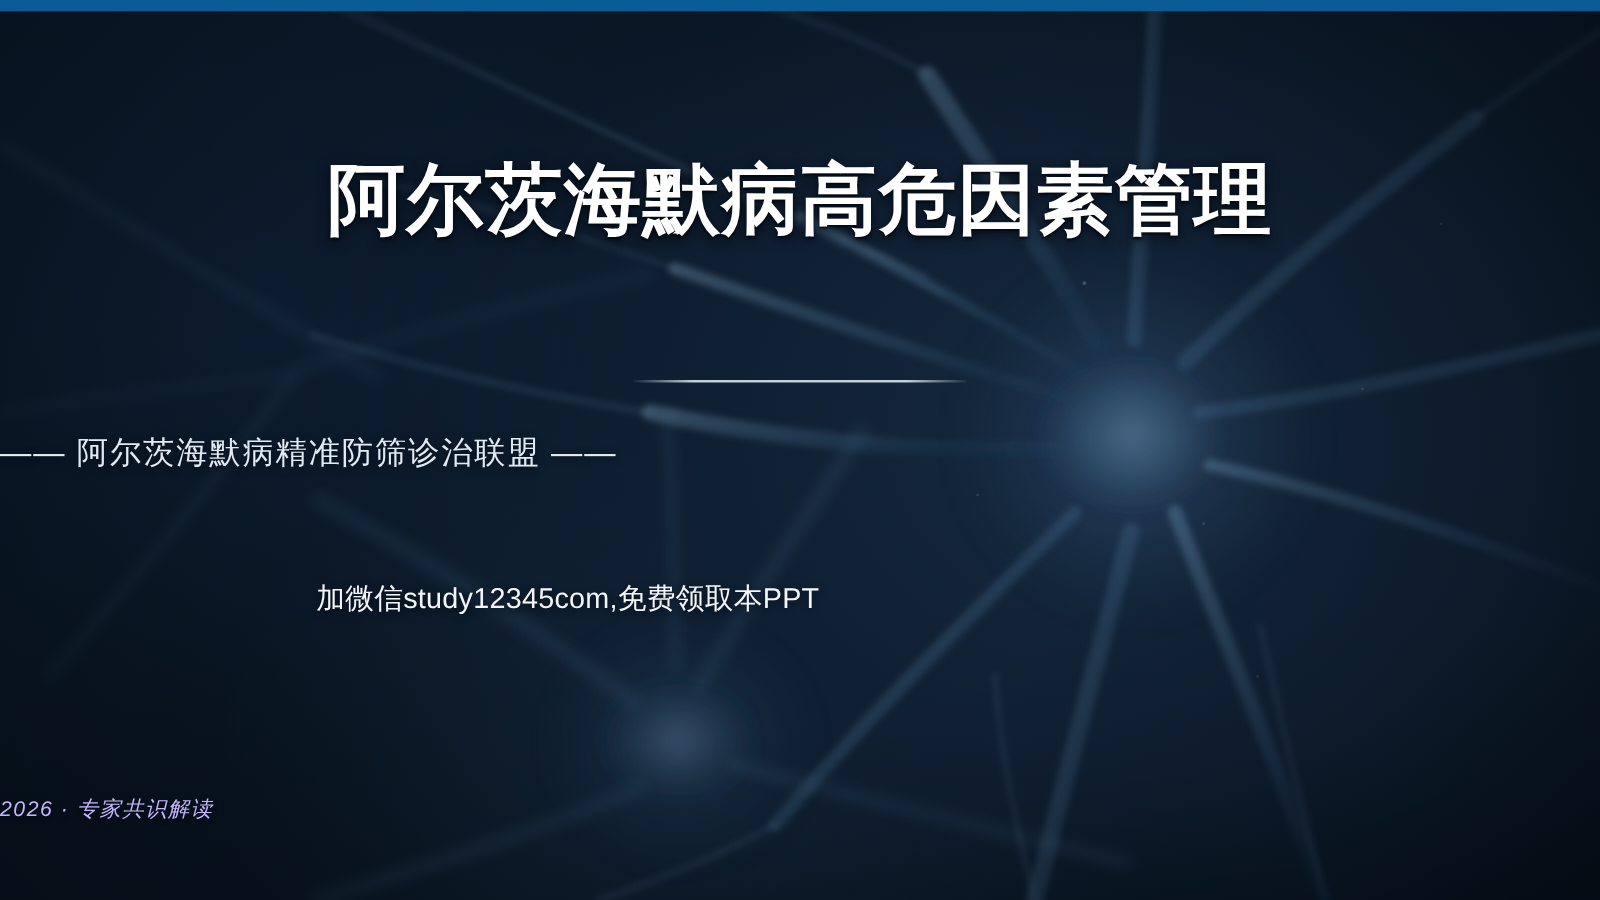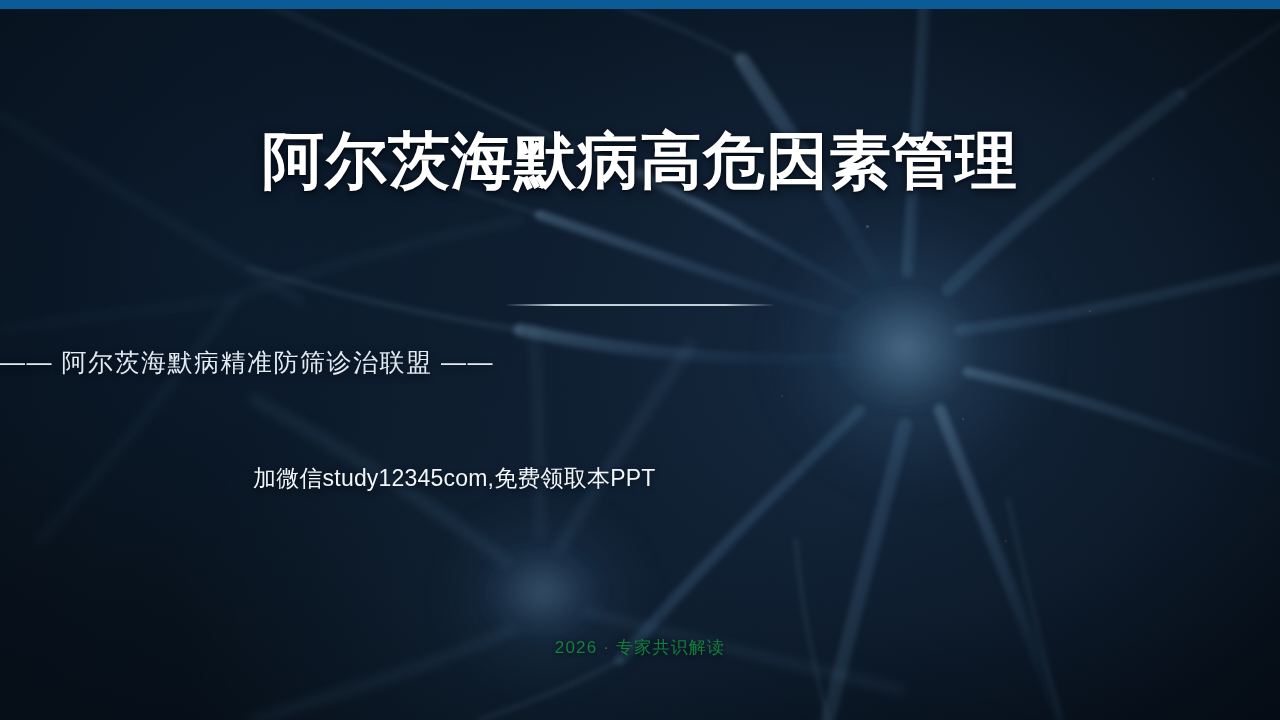--- a/index.html
+++ b/index.html
@@ -121,27 +121,27 @@
     letter-spacing: 0.2px;
     text-shadow: 0 2px 6px rgba(3,10,18,0.75);
     white-space: nowrap;
     margin-left: 28px;
   }
   .footer {
     position: absolute;
     left: 0;
     top: 636px;
     width: 1280px;
-    text-align: center;
-    color: #15803d;
+    color: #c4b5fd;
     font-size: 17px;
     line-height: 24px;
     letter-spacing: 1.2px;
     text-shadow: 0 1px 4px rgba(3,10,18,0.7);
     white-space: nowrap;
+    font-style: italic;
   }
 </style>
 </head>
 <body>
 
 <div id="slide">
 
   <div class="bg-base"></div>
 
   <svg class="neuron-svg" viewBox="0 0 1280 720" preserveAspectRatio="none">

